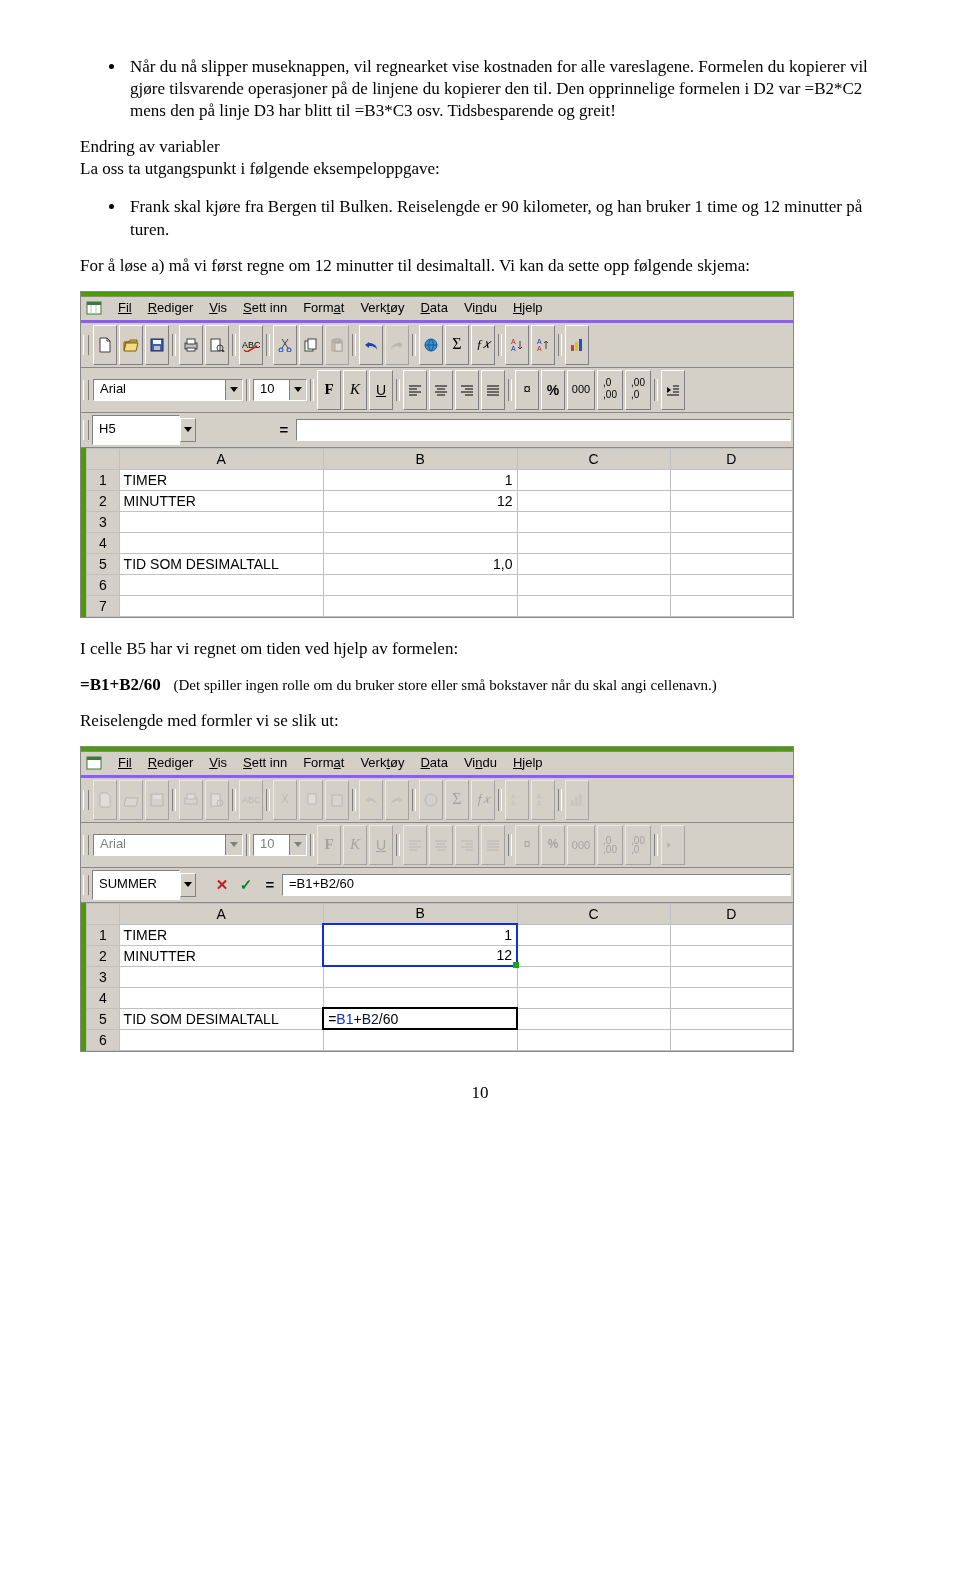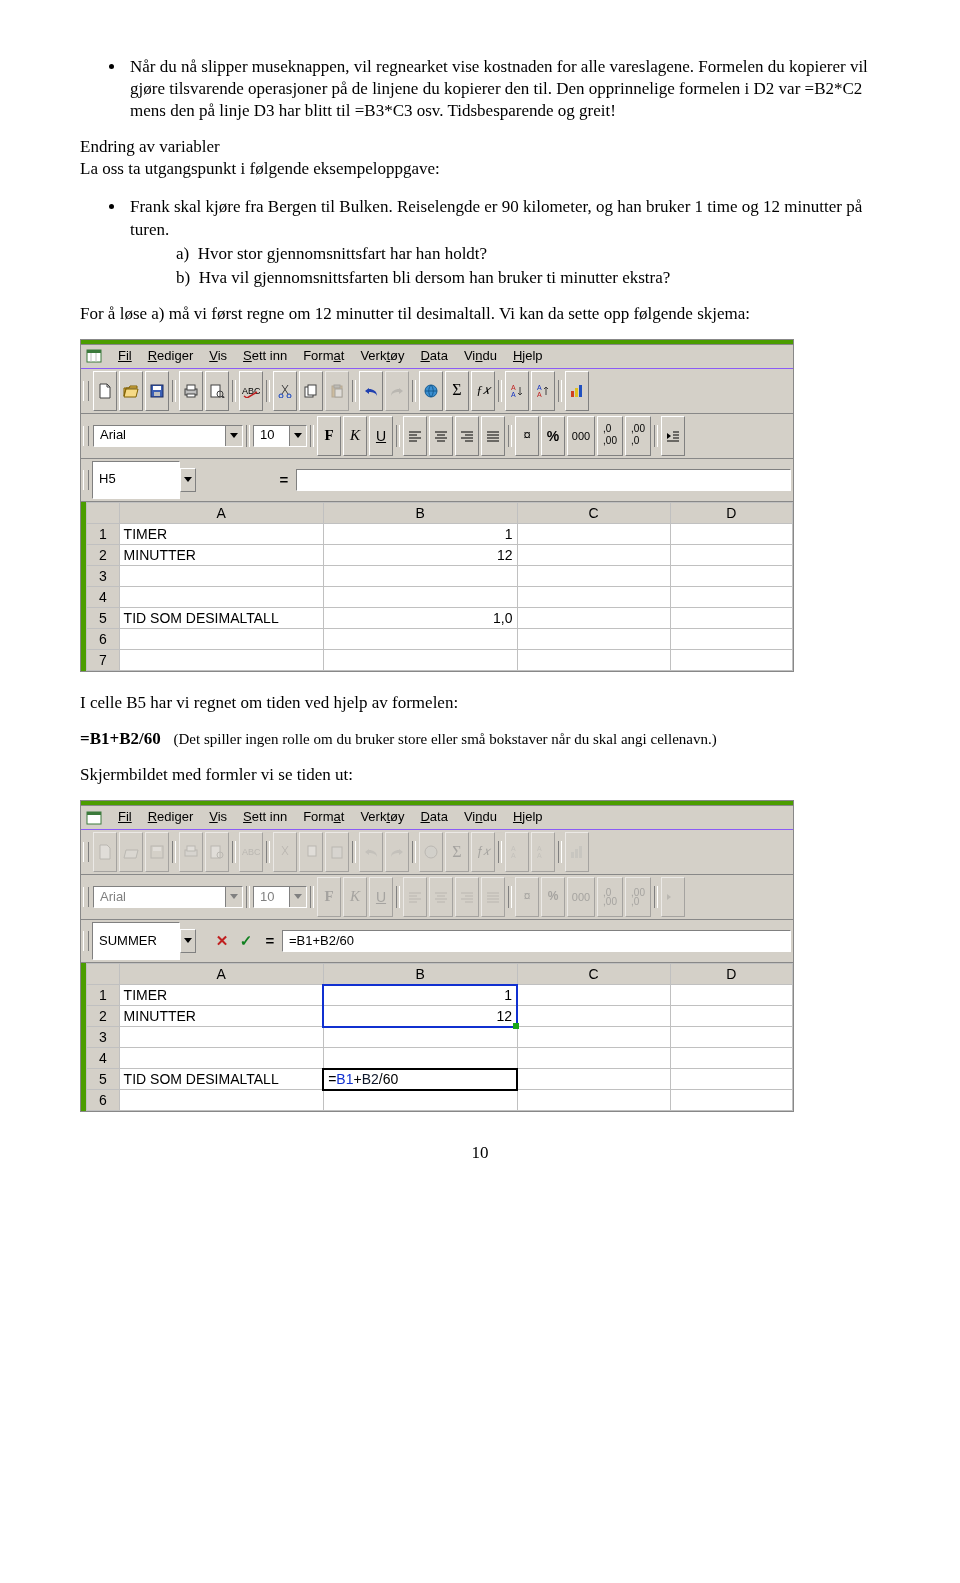--- a/index.html
+++ b/index.html
@@ -42,21 +42,21 @@
     font-size: 13px;
     background: #d4d0c8;
     margin: 14px 0 20px 0;
   }
   .gripbar { height: 4px; background: #4b9d00; border-bottom: 1px solid #888; }
   .menubar {
     display: flex;
     align-items: center;
     gap: 2px;
     padding: 2px 4px;
-    border-bottom: 1px solid #8b5cf6;
+    border-bottom: 3px solid #8b5cf6;
   }
   .menubar .m-icon {
     width: 18px; height: 16px;
     display: inline-flex; align-items: center; justify-content: center;
     margin-right: 6px;
   }
   .menu-item {
     padding: 1px 7px;
     cursor: default;
   }
@@ -101,21 +101,21 @@
   .combo .combo-arrow {
     width: 16px; height: 100%;
     background:#d4d0c8;
     border-left:1px solid #808080;
     display:inline-flex; align-items:center; justify-content:center;
   }
   .combo.disabled .combo-text { color:#808080; }
 
   .refbar { display:flex; align-items:center; padding:2px 2px; border-bottom:1px solid #888; }
   .refcell {
-    width: 88px; height: 38px; background:#fff;
+    width: 88px; height: 30px; background:#fff;
     border-top:1px solid #808080; border-left:1px solid #808080;
     border-right:1px solid #fff; border-bottom:1px solid #fff;
     display:flex; align-items:center; padding:0 6px; box-sizing:border-box;
   }
   .ref-arrow {
     width:14px; height:22px; background:#d4d0c8;
     border-top:1px solid #fff;border-left:1px solid #fff;
     border-right:1px solid #808080;border-bottom:1px solid #808080;
     display:flex;align-items:center;justify-content:center;
   }
@@ -173,24 +173,20 @@
 </ul>
 
 <p class="sub-heading">
   <span>Endring av variabler</span><br>
   <span>La oss ta utgangspunkt i følgende eksempeloppgave:</span>
 </p>
 
 <ul class="doc-list">
   <li>
     <span>Frank skal kjøre fra Bergen til Bulken. Reiselengde er 90 kilometer, og han bruker 1 time og 12 minutter på turen.</span>
-    <ul class="nested-letters">
-      <li><span>a)</span>&nbsp;&nbsp;<span>Hvor stor gjennomsnittsfart har han holdt?</span></li>
-      <li><span>b)</span>&nbsp;&nbsp;<span>Hva vil gjennomsnittsfarten bli dersom han bruker ti minutter ekstra?</span></li>
-    </ul>
   </li>
 </ul>
 
 <p>For å løse a) må vi først regne om 12 minutter til desimaltall. Vi kan da sette opp følgende skjema:</p>
 
 <div class="app-frame">
   <div class="gripbar"></div>
 
   <div class="menubar">
     <span class="m-icon">
@@ -504,21 +500,21 @@
   </div>
 </div>
 
 <p>I celle B5 har vi regnet om tiden ved hjelp av formelen:</p>
 
 <p class="formula-line">
   <span class="fml">=B1+B2/60</span>&nbsp;&nbsp;
   <span class="smallnote">(Det spiller ingen rolle om du bruker store eller små bokstaver når du skal angi cellenavn.)</span>
 </p>
 
-<p>Skjermbildet med formler vi se tiden ut:</p>
+<p>Reiselengde med formler vi se slik ut:</p>
 
 <div class="app-frame">
   <div class="gripbar"></div>
 
   <div class="menubar">
     <span class="m-icon">
       <svg width="16" height="14">
           <rect x="1" y="1" width="14" height="12" fill="#fff" stroke="#3b7a3b"></rect>
           <rect x="1" y="1" width="14" height="3" fill="#3b7a3b"></rect>
         </svg>

